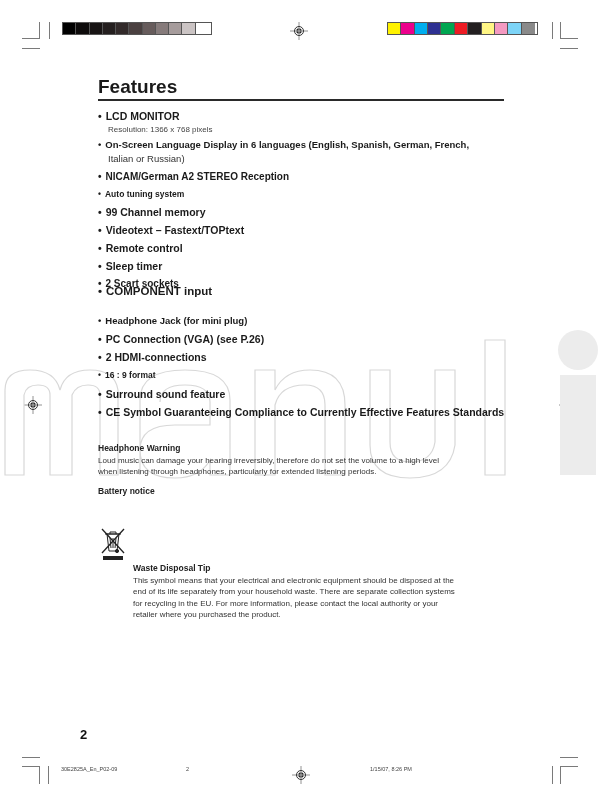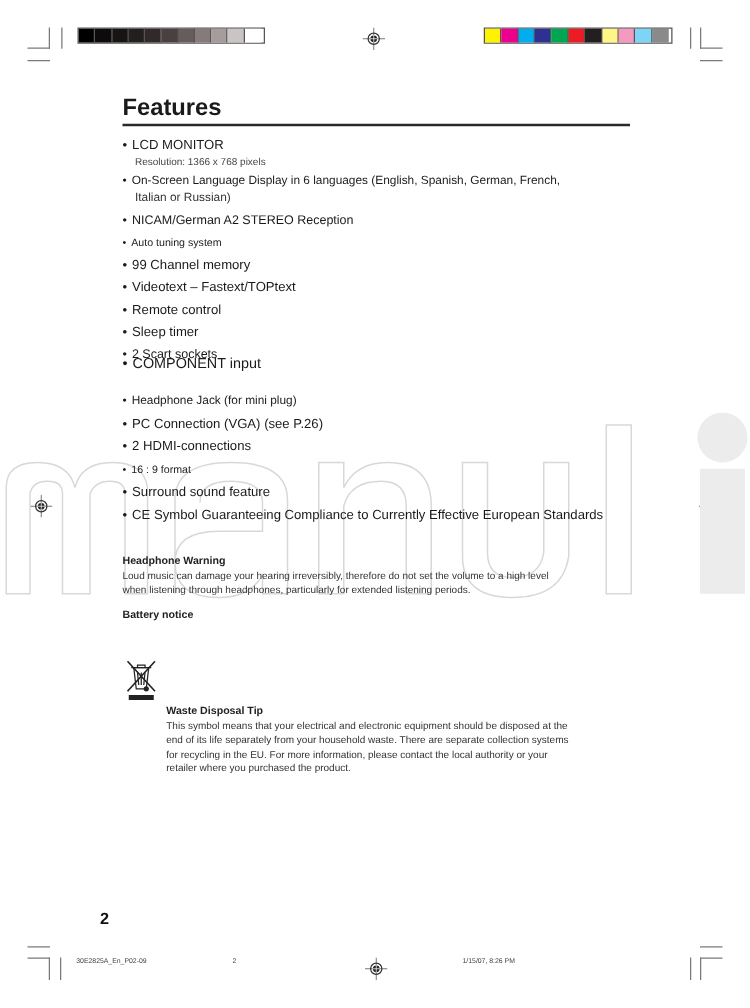--- a/index.html
+++ b/index.html
@@ -19,21 +19,21 @@
     .reg { position: absolute; width: 18px; height: 18px; }
 
     
     .watermark { position: absolute; left: 0; top: 330px; width: 600px; height: 150px;
                  pointer-events: none; }
 
     .title { position: absolute; left: 98px; top: 76px; font-size: 19px; font-weight: bold;
              margin: 0; color: #1a1a1a; }
     .title-rule { position: absolute; left: 98px; top: 99px; width: 406px; height: 2px;
                   background: #2a2a2a; }
-    .feat { position: absolute; left: 0; white-space: nowrap; font-weight: normal; color: #1a1a1a; }
+    .feat { position: absolute; left: 0; white-space: nowrap; font-weight: bold; color: #1a1a1a; }
     .feat .bullet { margin-right: 4px; }
     .sub { position: absolute; left: 10px; font-size: 8px; color: #444; white-space: nowrap; }
     .sub2 { position: absolute; left: 10px; font-size: 10px; color: #333; white-space: nowrap; }
 
     .notice { position: absolute; left: 98px; width: 360px; font-size: 8px; color: #333; line-height: 11.5px; }
     .notice h3 { margin: 0; font-size: 8.5px; font-weight: bold; color: #222; }
     .notice p { margin: 0; }
 
     .weee { position: absolute; left: 100px; top: 527px; width: 26px; height: 34px; }
     .waste { position: absolute; left: 133px; top: 527px; width: 330px; font-size: 8px; color: #333; line-height: 11.5px; margin-top: 36px; }
@@ -152,21 +152,21 @@
   <div class="feat" style="left:98px;top:224px;font-size:10.5px;"><span class="bullet">•</span><span>Videotext – Fastext/TOPtext</span></div>
   <div class="feat" style="left:98px;top:242px;font-size:10.5px;"><span class="bullet">•</span><span>Remote control</span></div>
   <div class="feat" style="left:98px;top:260px;font-size:10.5px;"><span class="bullet">•</span><span>Sleep timer</span></div>
   <div class="feat" style="left:98px;top:278px;font-size:10px;"><span class="bullet">•</span><span>2 Scart sockets</span></div>
   <div class="feat" style="left:98px;top:285px;font-size:11.5px;"><span class="bullet">•</span><span>COMPONENT input</span></div>
   <div class="feat" style="left:98px;top:315px;font-size:9.5px;"><span class="bullet">•</span><span>Headphone Jack (for mini plug)</span></div>
   <div class="feat" style="left:98px;top:333px;font-size:10.5px;"><span class="bullet">•</span><span>PC Connection (VGA) (see P.26)</span></div>
   <div class="feat" style="left:98px;top:351px;font-size:10.5px;"><span class="bullet">•</span><span>2 HDMI-connections</span></div>
   <div class="feat" style="left:98px;top:370px;font-size:8.5px;"><span class="bullet">•</span><span>16 : 9 format</span></div>
   <div class="feat" style="left:98px;top:388px;font-size:10.5px;"><span class="bullet">•</span><span>Surround sound feature</span></div>
-  <div class="feat" style="left:98px;top:406px;font-size:10.5px;"><span class="bullet">•</span><span>CE Symbol Guaranteeing Compliance to Currently Effective European Standards</span></div>
+  <div class="feat" style="left:98px;top:406px;font-size:10.5px;"><span class="bullet">•</span><span>CE Symbol Guaranteeing Compliance to Currently Effective Features Standards</span></div>
 </div>
 
 <div class="notice" style="top:443px;">
   <h3>Headphone Warning</h3>
   <p>Loud music can damage your hearing irreversibly, therefore do not set the volume to a high level when listening through headphones, particularly for extended listening periods.</p>
 </div>
 
 <div class="notice" style="top:486px;">
   <h3>Battery notice</h3>
 </div>

